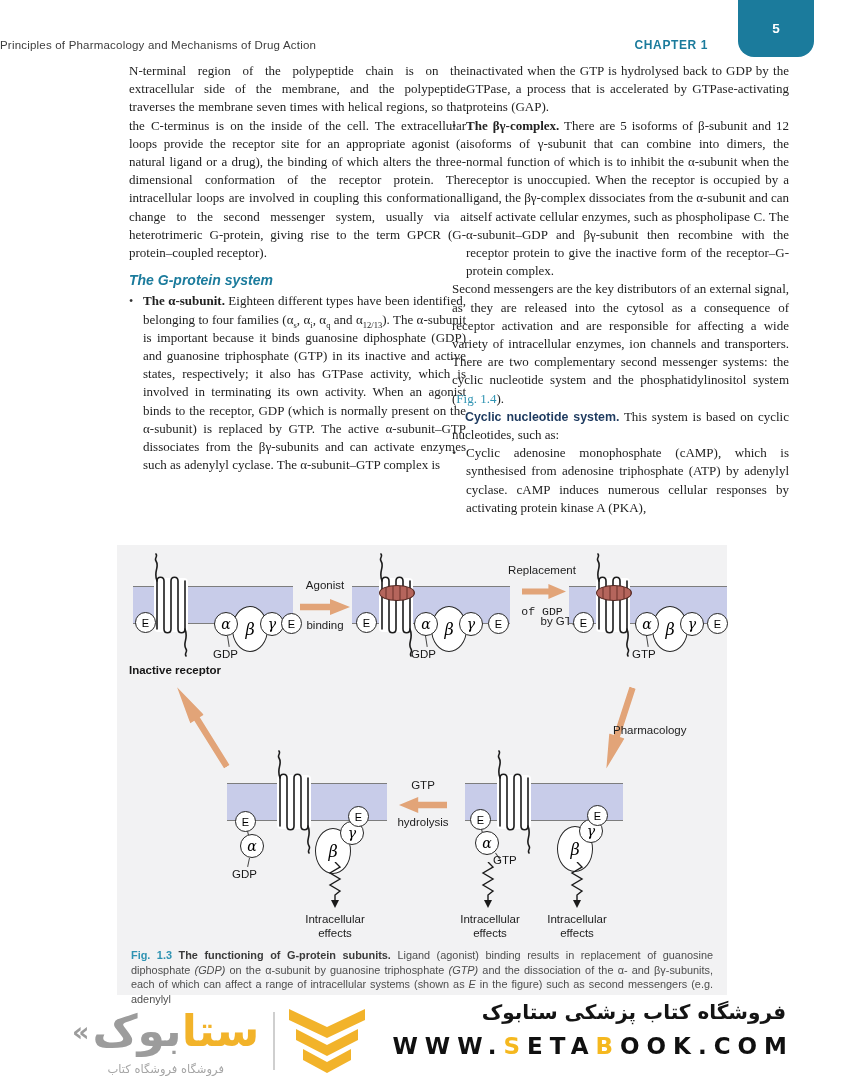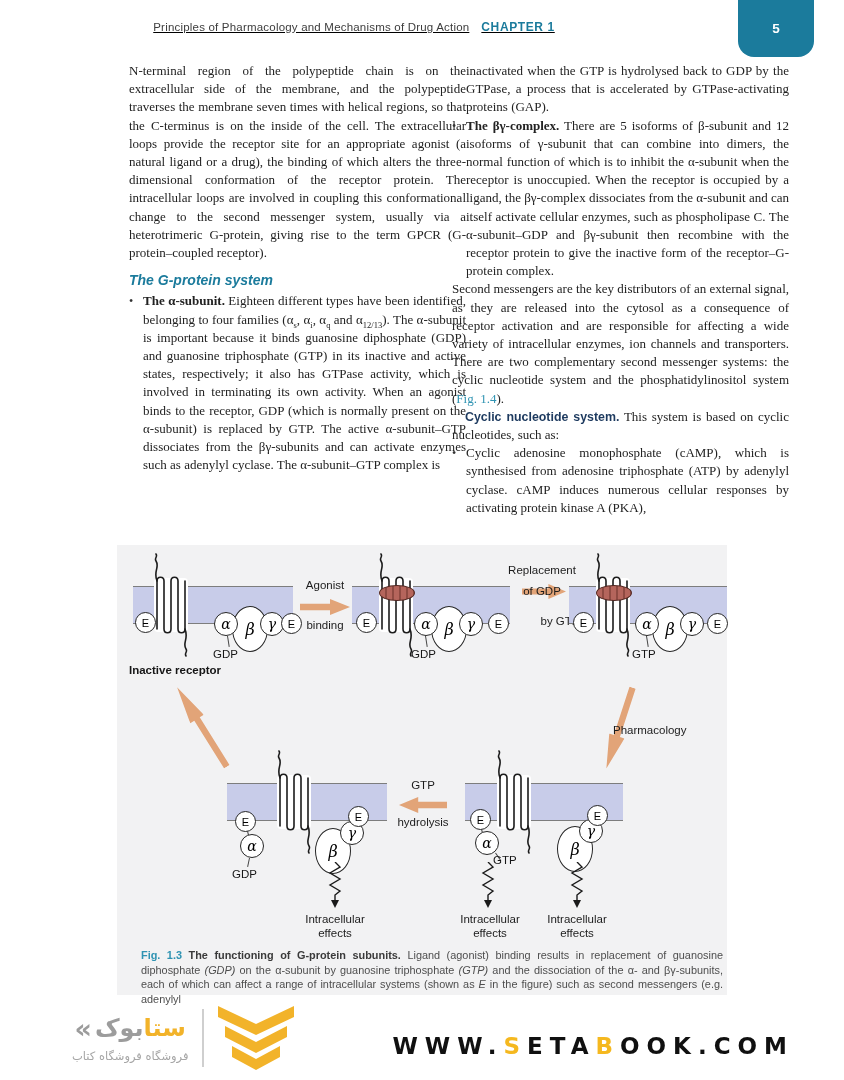--- a/index.html
+++ b/index.html
@@ -1,21 +1,21 @@
 <!DOCTYPE html>
 <html><head>
 <meta charset="utf-8">
 <style>
   html,body{margin:0;padding:0;background:#fff;}
   .page{position:relative;width:844px;height:1080px;background:#ffffff;overflow:hidden;
         font-family:"Liberation Serif",serif;}
 
   
-  .runhead{position:absolute;top:20px;left:0;right:136px;display:flex;justify-content:center;
-           align-items:baseline;gap:12px;font-family:"Liberation Sans",sans-serif;text-decoration:underline;}
+  .runhead{position:absolute;top:38px;left:0;right:136px;display:flex;justify-content:space-between;
+           align-items:baseline;gap:12px;font-family:"Liberation Sans",sans-serif;}
   .runtitle{font-size:11.5px;color:#3d3d3d;letter-spacing:.2px;}
   .chlabel{font-size:12px;font-weight:bold;color:#1b7b9c;letter-spacing:.6px;}
   .pagetab{position:absolute;top:0;right:30px;width:76px;height:57px;background:#1b7b9c;
            border-radius:0 0 16px 16px;color:#fff;font-family:"Liberation Sans",sans-serif;
            font-size:13.5px;font-weight:bold;display:flex;align-items:center;justify-content:center;}
 
   
   .col{position:absolute;width:337px;font-size:13px;line-height:18.2px;text-align:justify;color:#222;}
   .col p{margin:0;}
   .sec-head{margin:9px 0 3px 0;font-family:"Liberation Sans",sans-serif;font-style:italic;
@@ -47,37 +47,37 @@
   .recsvg{position:absolute;}
   .rs{fill:none;stroke:#1c1c1c;stroke-width:1.6;stroke-linecap:round;}
   .agon{position:absolute;width:34px;height:14px;border:1.5px solid #532620;border-radius:50%;
         background:repeating-linear-gradient(90deg,#b5655c 0 5px,#8f4a42 5px 7px);}
   .barrow{position:absolute;background:#e2a478;
           clip-path:polygon(0 30%,60% 30%,60% 0,100% 50%,60% 100%,60% 70%,0 70%);
           filter:drop-shadow(0 0 .6px #8a5f3c);}
   .flab{position:absolute;font-family:"Liberation Sans",sans-serif;font-size:11.5px;
         line-height:13.5px;color:#1c1c1c;text-align:center;}
   .zz{position:absolute;}
-  .cap{position:absolute;left:24px;top:403px;width:582px;margin:0;
+  .cap{position:absolute;left:14px;top:403px;width:582px;margin:0;
        font-family:"Liberation Sans",sans-serif;font-size:10.9px;line-height:14.6px;
        color:#4e4e4e;text-align:justify;}
   .capfig{color:#2f93b2;font-weight:bold;}
   .cap b{color:#3a3a3a;}
 
   
   .storetitle{position:absolute;top:1000px;right:58px;font-family:"DejaVu Sans",sans-serif;
               font-size:20px;font-weight:bold;color:#141414;direction:rtl;}
   .website{position:absolute;top:1033px;right:50px;font-family:"DejaVu Sans",sans-serif;
            font-size:23px;font-weight:bold;letter-spacing:7px;color:#101010;white-space:nowrap;}
   .website .gold{color:#f5b81f;}
   .logo{position:absolute;left:72px;top:1006px;display:flex;align-items:center;gap:14px;}
   .wordcol{display:flex;flex-direction:column;align-items:center;}
   .wordrow{display:flex;align-items:center;gap:3px;}
   .guil{font-family:"DejaVu Sans",sans-serif;font-size:27px;font-weight:bold;color:#9c9c9c;}
-  .wordmark{direction:rtl;font-family:"DejaVu Sans",sans-serif;font-size:24px;font-weight:bold;line-height:1.15;}
+  .wordmark{direction:rtl;font-family:"DejaVu Sans",sans-serif;font-size:44px;font-weight:bold;line-height:1.15;}
   .wm-gold{color:#f2b32a;}
   .wm-gray{color:#9c9c9c;}
   .logosub{margin-top:5px;font-family:"DejaVu Sans",sans-serif;font-size:11.5px;color:#a6a6a6;direction:rtl;}
   .ldiv{width:2px;height:58px;background:#cfcfcf;}
 </style>
 </head>
 <body>
 
 <div class="page">
 
@@ -145,21 +145,21 @@
       <div class="bo" style="left:79px;top:19px;">β</div>
       <div class="ac" style="left:62px;top:25px;">α</div>
       <div class="gc" style="left:107px;top:25px;">γ</div>
       <div class="ec" style="left:136px;top:26px;">E</div>
       <div class="conn" style="left:73px;top:49px;height:11px;transform:rotate(-9deg);"></div>
       <div class="slab" style="left:59px;top:61px;">GDP</div>
     </div>
 
     <div class="flab" style="left:370px;top:19px;width:110px;">Replacement</div>
     <div class="barrow" style="left:405px;top:39px;width:44px;height:15px;"></div>
-    <div class="flab" style="left:395px;top:40px;width:60px;">of GDP</div>
+    <div class="flab" style="left:395px;top:60px;width:60px;font-family:Liberation Mono, monospace;">of GDP</div>
     <div class="flab" style="left:413px;top:70px;width:60px;">by GTP</div>
 
     <div class="mem" style="left:452px;top:41px;width:158px;">
       <svg class="recsvg" style="left:20px;top:-34px;" width="48" height="104" viewBox="0 0 48 104">
         <rect x="7" y="25" width="34" height="54" rx="4" fill="#fff"></rect>
         <path class="rs" d="M10 28 C6 18 13 14 9 8 C7 5 11 4 9 1"></path>
         <path class="rs" d="M10 76 V28 C10 23 17 23 17 28 V76 C17 81 24 81 24 76 V28 C24 23 31 23 31 28 V76 C31 81 38 81 38 76 V28"></path>
         <path class="rs" d="M38 76 C42 86 35 90 39 96 C41 99 37 100 39 103"></path>
       </svg>
       <div class="agon" style="left:27px;top:-2px;"></div>
@@ -237,20 +237,21 @@
       <div>effects</div>
     </div>
     <div class="flab" style="left:418px;top:368px;width:84px;">
       <div>Intracellular</div>
       <div>effects</div>
     </div>
 
     <p class="cap"><span class="capfig">Fig. 1.3</span> <b>The functioning of G-protein subunits.</b><span> Ligand (agonist) binding results in replacement of guanosine diphosphate </span><i>(GDP)</i><span> on the α-subunit by guanosine triphosphate </span><i>(GTP)</i><span> and the dissociation of the α- and βγ-subunits, each of which can affect a range of intracellular systems (shown as </span><i>E</i><span> in the figure) such as second messengers (e.g. adenylyl</span></p>
   </div>
 
+  <div class="storetitle">فروشگاه کتاب پزشکی ستابوک</div>
   <div class="website"><span>WWW.</span><span class="gold">S</span><span>ETA</span><span class="gold">B</span><span>OOK.COM</span></div>
 
   <div class="logo">
     <div class="wordcol">
       <div class="wordrow">
         <span class="guil">«</span>
         <span class="wordmark"><span class="wm-gold">ستا</span><span class="wm-gray">بوک</span></span>
       </div>
       <div class="logosub">فروشگاه فروشگاه کتاب</div>
     </div>

